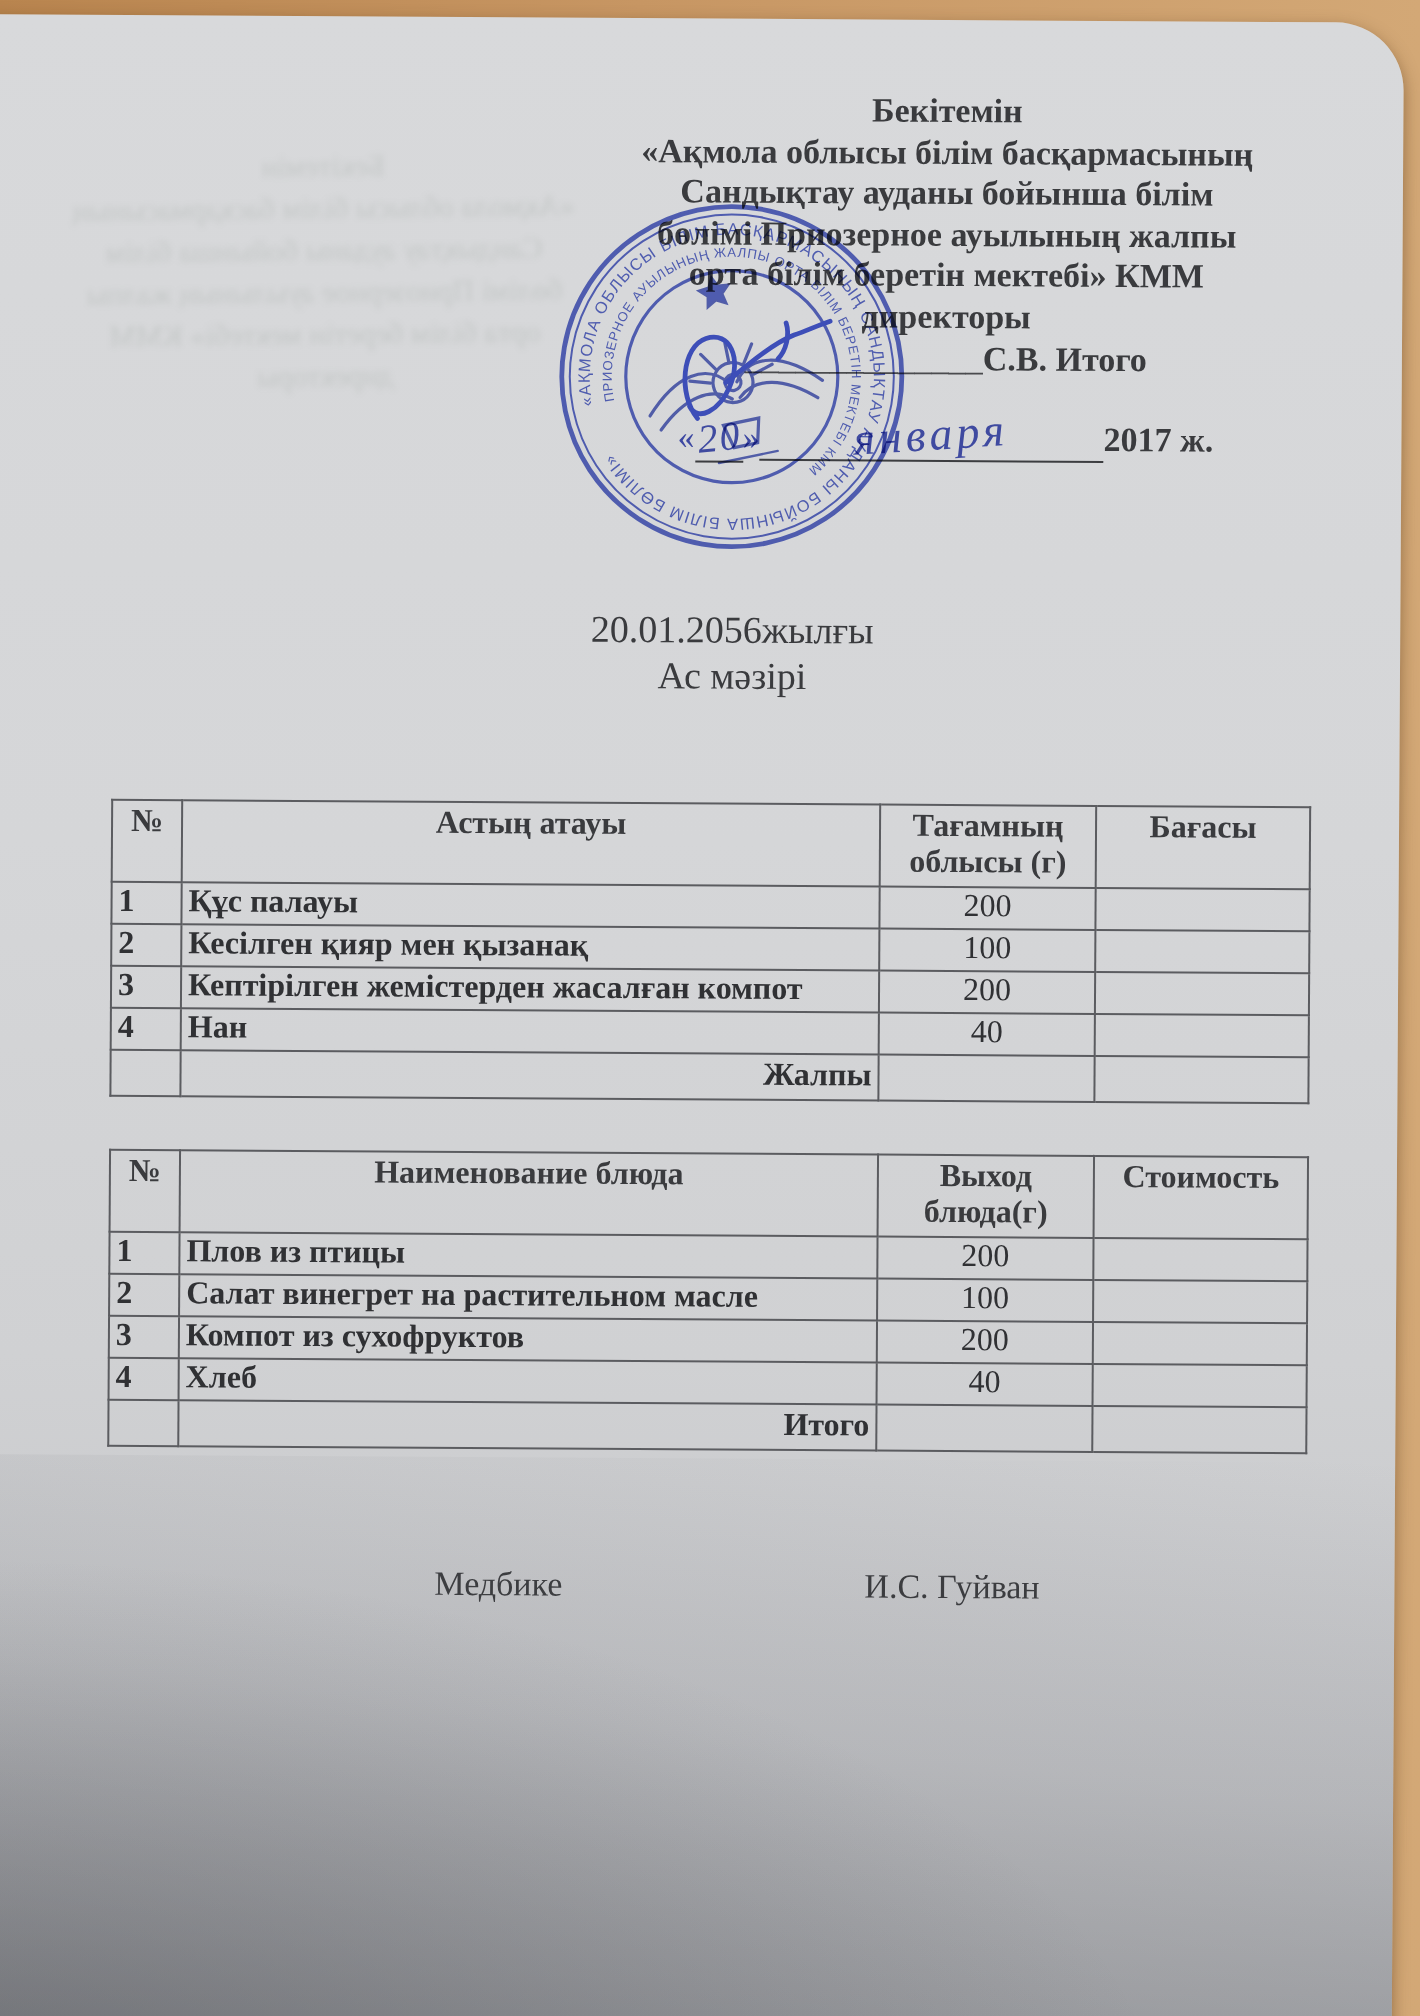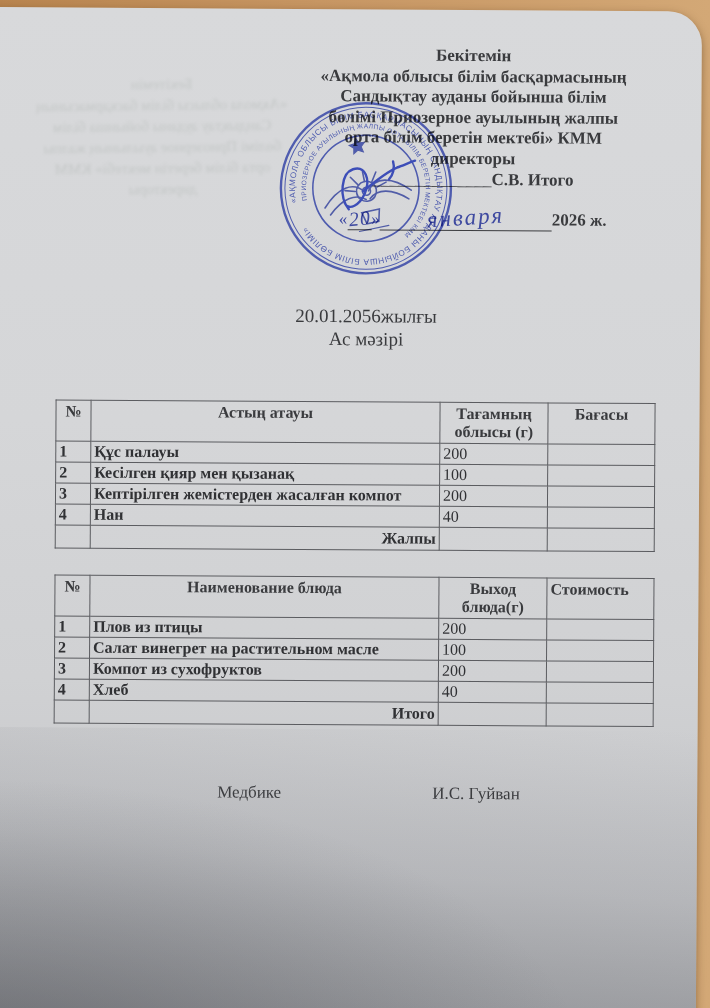--- a/index.html
+++ b/index.html
@@ -60,21 +60,21 @@
     font-size:16px;color:#303134;
   }
   .t1{top:392px;}
   .t2{top:567px;}
   table.menu td{border:1px solid #5b5c60;padding:0 3px;overflow:hidden;white-space:nowrap;}
   table.menu .hdr td{height:38px;text-align:center;white-space:normal;line-height:18px;vertical-align:top;padding-top:2px;}
   table.menu .r td{height:20px;}
   table.menu .tot td{height:22px;}
   td.c-num{width:28px;}
   td.c-name{width:342px;text-align:left;padding-left:6px;}
-  td.c-out{width:101px;}
+  td.c-out{width:101px;text-align:center;}
   td.c-price{width:100px;margin-left:20px;}
   td.tot-label{text-align:right;padding-right:8px;font-weight:bold;}
   table.menu .r td.c-name{font-weight:bold;}
   table.menu .r td.c-num{font-weight:bold;}
   table.menu .hdr td{font-weight:bold;color:#3a3b3e;}
   .footer{position:absolute;left:0;top:766px;width:716px;font-size:17px;color:#38393c;}
   .footer .role{position:absolute;left:236px;top:8px;}
   .footer .name{position:absolute;left:451px;top:8px;}
   svg .ink{stroke:#3d4eb8;fill:none;stroke-linecap:round;}
 </style>
@@ -93,21 +93,21 @@
   </div>
 
   <div class="approval">
     <div>Бекітемін</div>
     <div>«Ақмола облысы білім басқармасының</div>
     <div>Сандықтау ауданы бойынша білім</div>
     <div>бөлімі Приозерное ауылының жалпы</div>
     <div>орта білім беретін мектебі»  КММ</div>
     <div>директоры</div>
     <div class="sig-line"><span class="us">______________</span><span>С.В. Итого</span></div>
-    <div class="date-line"><span class="q">«</span><span class="dayline"><span class="hw hw-day">20</span></span><span class="q">»</span><span class="uline"><span class="hw">января</span></span><span>2026 ж.</span></div>
+    <div class="date-line"><span class="q">«</span><span class="dayline"><span class="hw hw-day">20</span></span><span class="q">»</span><span class="uline"><span class="hw">января</span></span><span>2017 ж.</span></div>
   </div>
 
   <svg class="stamp" width="178" height="178" viewBox="0 0 178 178">
     <defs>
       <path id="ringOuter" d="M 89,89 m -71,0 a 71,71 0 1,1 142,0 a 71,71 0 1,1 -142,0"></path>
       <path id="ringInner" d="M 89,89 m -60,0 a 60,60 0 1,1 120,0 a 60,60 0 1,1 -120,0"></path>
     </defs>
     <g stroke="#3a4dc2" fill="none">
       <circle cx="89" cy="89" r="85" stroke-width="2.4"></circle>
       <circle cx="89" cy="89" r="81" stroke-width="1"></circle>
@@ -184,21 +184,21 @@
     </tr>
   </tbody>
     </table>
 
   <table class="menu t2">
     <tbody>
         <tr class="hdr">
       <td class="c-num">№</td>
       <td class="c-name" style="text-align:center">Наименование блюда</td>
       <td class="c-out">Выход блюда(г)</td>
-      <td class="c-price" style="text-align:left">Стоимость</td>
+      <td class="c-price" style="text-align:center">Стоимость</td>
     </tr>
     <tr class="r">
       <td class="c-num">1</td>
       <td class="c-name">Плов из птицы</td>
       <td class="c-out">200</td>
       <td class="c-price"></td>
     </tr>
     <tr class="r">
       <td class="c-num">2</td>
       <td class="c-name">Салат винегрет на растительном масле</td>

